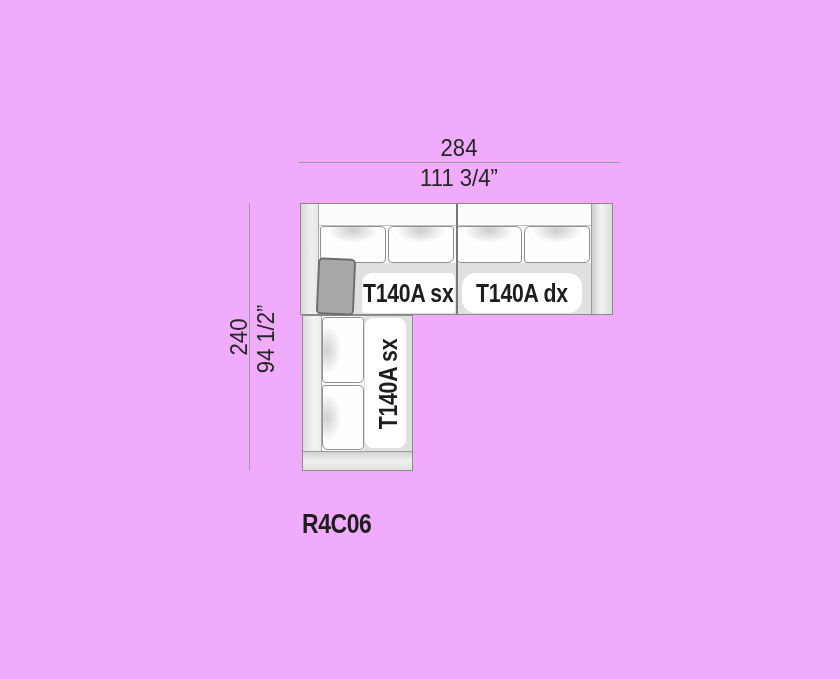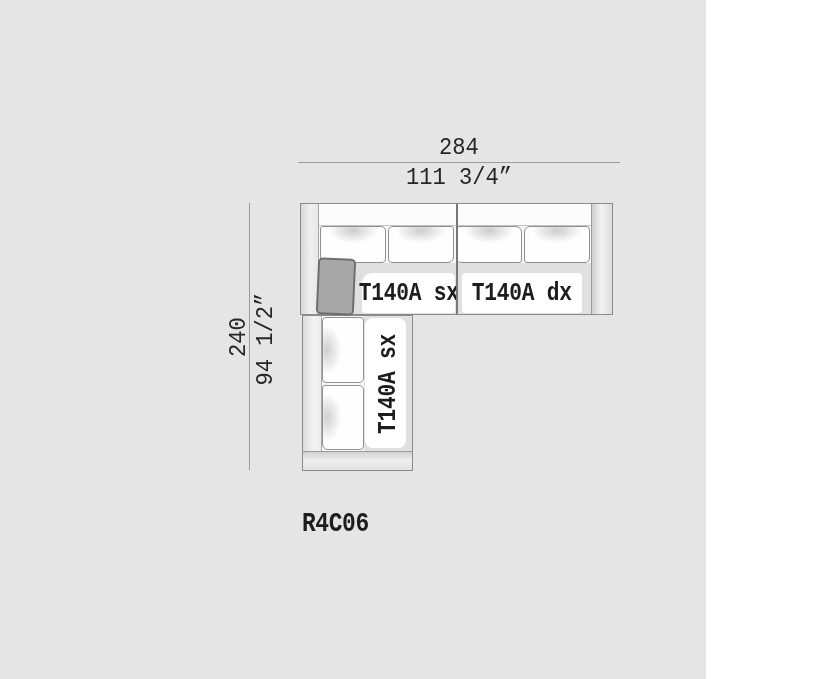--- a/index.html
+++ b/index.html
@@ -1,21 +1,21 @@
 <!DOCTYPE html>
 <html><head>
 <meta charset="utf-8">
 <style>
   html, body { margin: 0; padding: 0; background: #ffffff; }
   .stage {
     position: relative;
-    width: 706px;
+    width: 840px;
     height: 679px;
-    background: #e5e5e5;
-    font-family: Liberation Mono, monospace;
+    background: #f0abfc;
+    font-family: Liberation Sans, sans-serif;
     overflow: hidden;
   }
   
   .dim-text {
     position: absolute;
     color: #262626;
     font-size: 24px;
     line-height: 24px;
     text-align: center;
     white-space: nowrap;
@@ -74,21 +74,21 @@
   }
   .seats { position: absolute; left: 18px; top: 59px; width: 272px; height: 51px; }
   .seat { position: absolute; top: 0; height: 51px; background: #e0e0e0; }
   .seat-left  { left: 0; width: 137px; }
   .seat-right { left: 139px; width: 133px; }
   .seat-inner {
     position: absolute; background: #ffffff;
     display: flex; align-items: center; justify-content: center;
   }
   .seat-left  .seat-inner { left: 43px; top: 10px; right: 1px; bottom: 1px; border-radius: 10px 5px 3px 3px; }
-  .seat-right .seat-inner { left: 4px;  top: 10px; right: 9px; bottom: 1px; border-radius: 4px; }
+  .seat-right .seat-inner { left: 4px;  top: 10px; right: 9px; bottom: 1px; border-radius: 14px; }
   .module-label {
     font-size: 25px; font-weight: bold; color: #1d1d1d;
     letter-spacing: -0.3px; white-space: nowrap; transform: scaleX(0.85);
   }
   .gray-pillow {
     position: absolute; left: 16px; top: 54px; width: 38px; height: 57px;
     background: #a8a8a8; border: 2px solid #6e6e6e; border-radius: 5px;
     transform: rotate(2.5deg); z-index: 6; box-sizing: border-box;
   }
   

